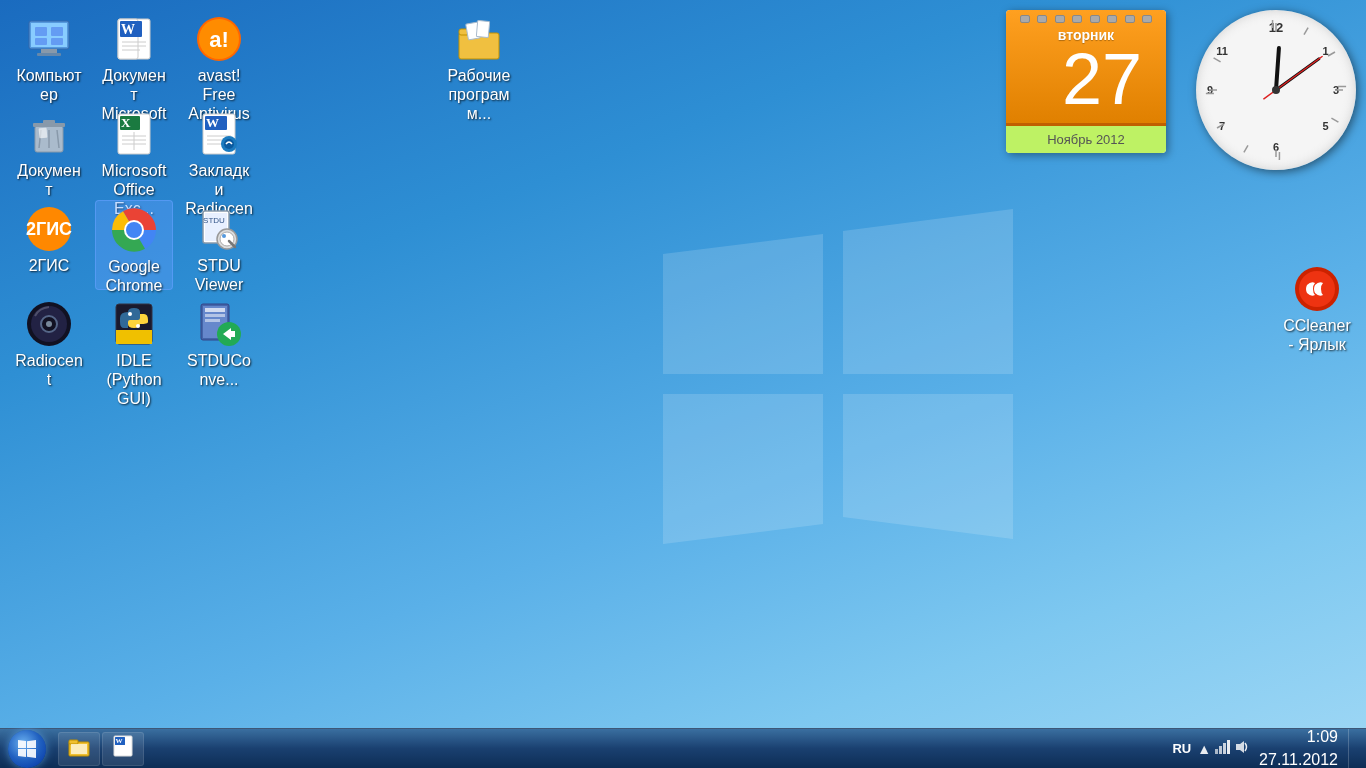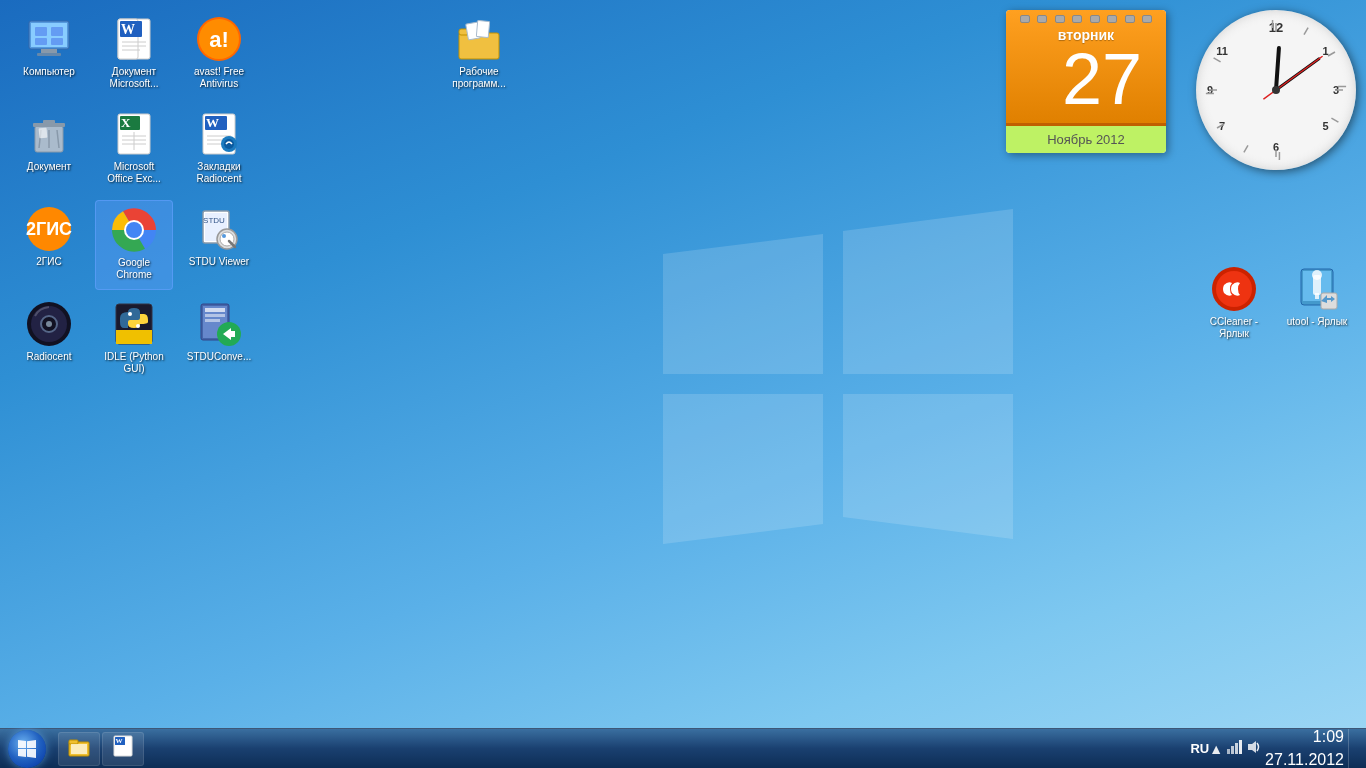--- a/index.html
+++ b/index.html
@@ -50,21 +50,21 @@
       width: 48px;
       height: 48px;
       margin-bottom: 3px;
       display: flex;
       align-items: center;
       justify-content: center;
       font-size: 36px;
     }
 
     .icon-label {
-      font-size: 10px;
+      font-size: 16px;
       color: white;
       text-shadow: 1px 1px 2px rgba(0,0,0,0.8);
       line-height: 1.2;
       text-align: center;
       word-break: break-word;
       max-width: 72px;
     }
 
     
     .calendar-widget {
@@ -202,20 +202,21 @@
     .taskbar-btn-icon {
       font-size: 20px;
     }
 
     
     .system-tray {
       display: flex;
       align-items: center;
       height: 100%;
       padding: 0 10px;
+      gap: 6px;
       flex-shrink: 0;
     }
 
     .tray-lang {
       color: white;
       font-size: 13px;
       font-weight: bold;
       cursor: pointer;
     }
 
@@ -491,37 +492,20 @@
           <circle cx="24" cy="24" r="22" fill="#cc2200"></circle>
           <circle cx="24" cy="24" r="18" fill="#ee3311"></circle>
 
           <path d="M14 20 Q12 24 14 28 Q18 32 22 30 Q20 28 20 24 Q20 20 22 18 Q18 16 14 20 Z" fill="white"></path>
           <path d="M22 20 Q20 24 22 28 Q26 32 30 30 Q28 28 28 24 Q28 20 30 18 Q26 16 22 20 Z" fill="white"></path>
         </svg>
       </div>
       <span class="icon-label">CCleaner - Ярлык</span>
     </div>
 
-    <div class="desktop-icon">
-      <div class="icon-img">
-        <svg width="48" height="48" viewBox="0 0 48 48">
-
-          <rect x="8" y="4" width="32" height="36" rx="3" fill="#4499cc" stroke="#2266aa" stroke-width="1"></rect>
-          <rect x="10" y="6" width="28" height="30" fill="#66bbee"></rect>
-
-          <rect x="20" y="10" width="8" height="20" rx="2" fill="white" opacity="0.8"></rect>
-          <circle cx="24" cy="10" r="5" fill="white" opacity="0.8"></circle>
-          <rect x="22" y="28" width="4" height="6" fill="white" opacity="0.8"></rect>
-
-          <rect x="28" y="28" width="16" height="16" rx="2" fill="#dddddd" stroke="#aaa" stroke-width="1"></rect>
-          <path d="M30 38 L36 32 L36 35 L40 35 L40 33 L44 36 L40 39 L40 37 L36 37 L36 40 Z" fill="#5599cc" transform="translate(-2 -2)"></path>
-        </svg>
-      </div>
-      <span class="icon-label">utool - Ярлык</span>
-    </div>
 
   </div>
 
   <div style="position:absolute; top:10px; right:200px;">
     <div class="calendar-widget">
       <div class="calendar-top">
         <div class="calendar-rings">
           <div class="ring"></div>
           <div class="ring"></div>
           <div class="ring"></div>

